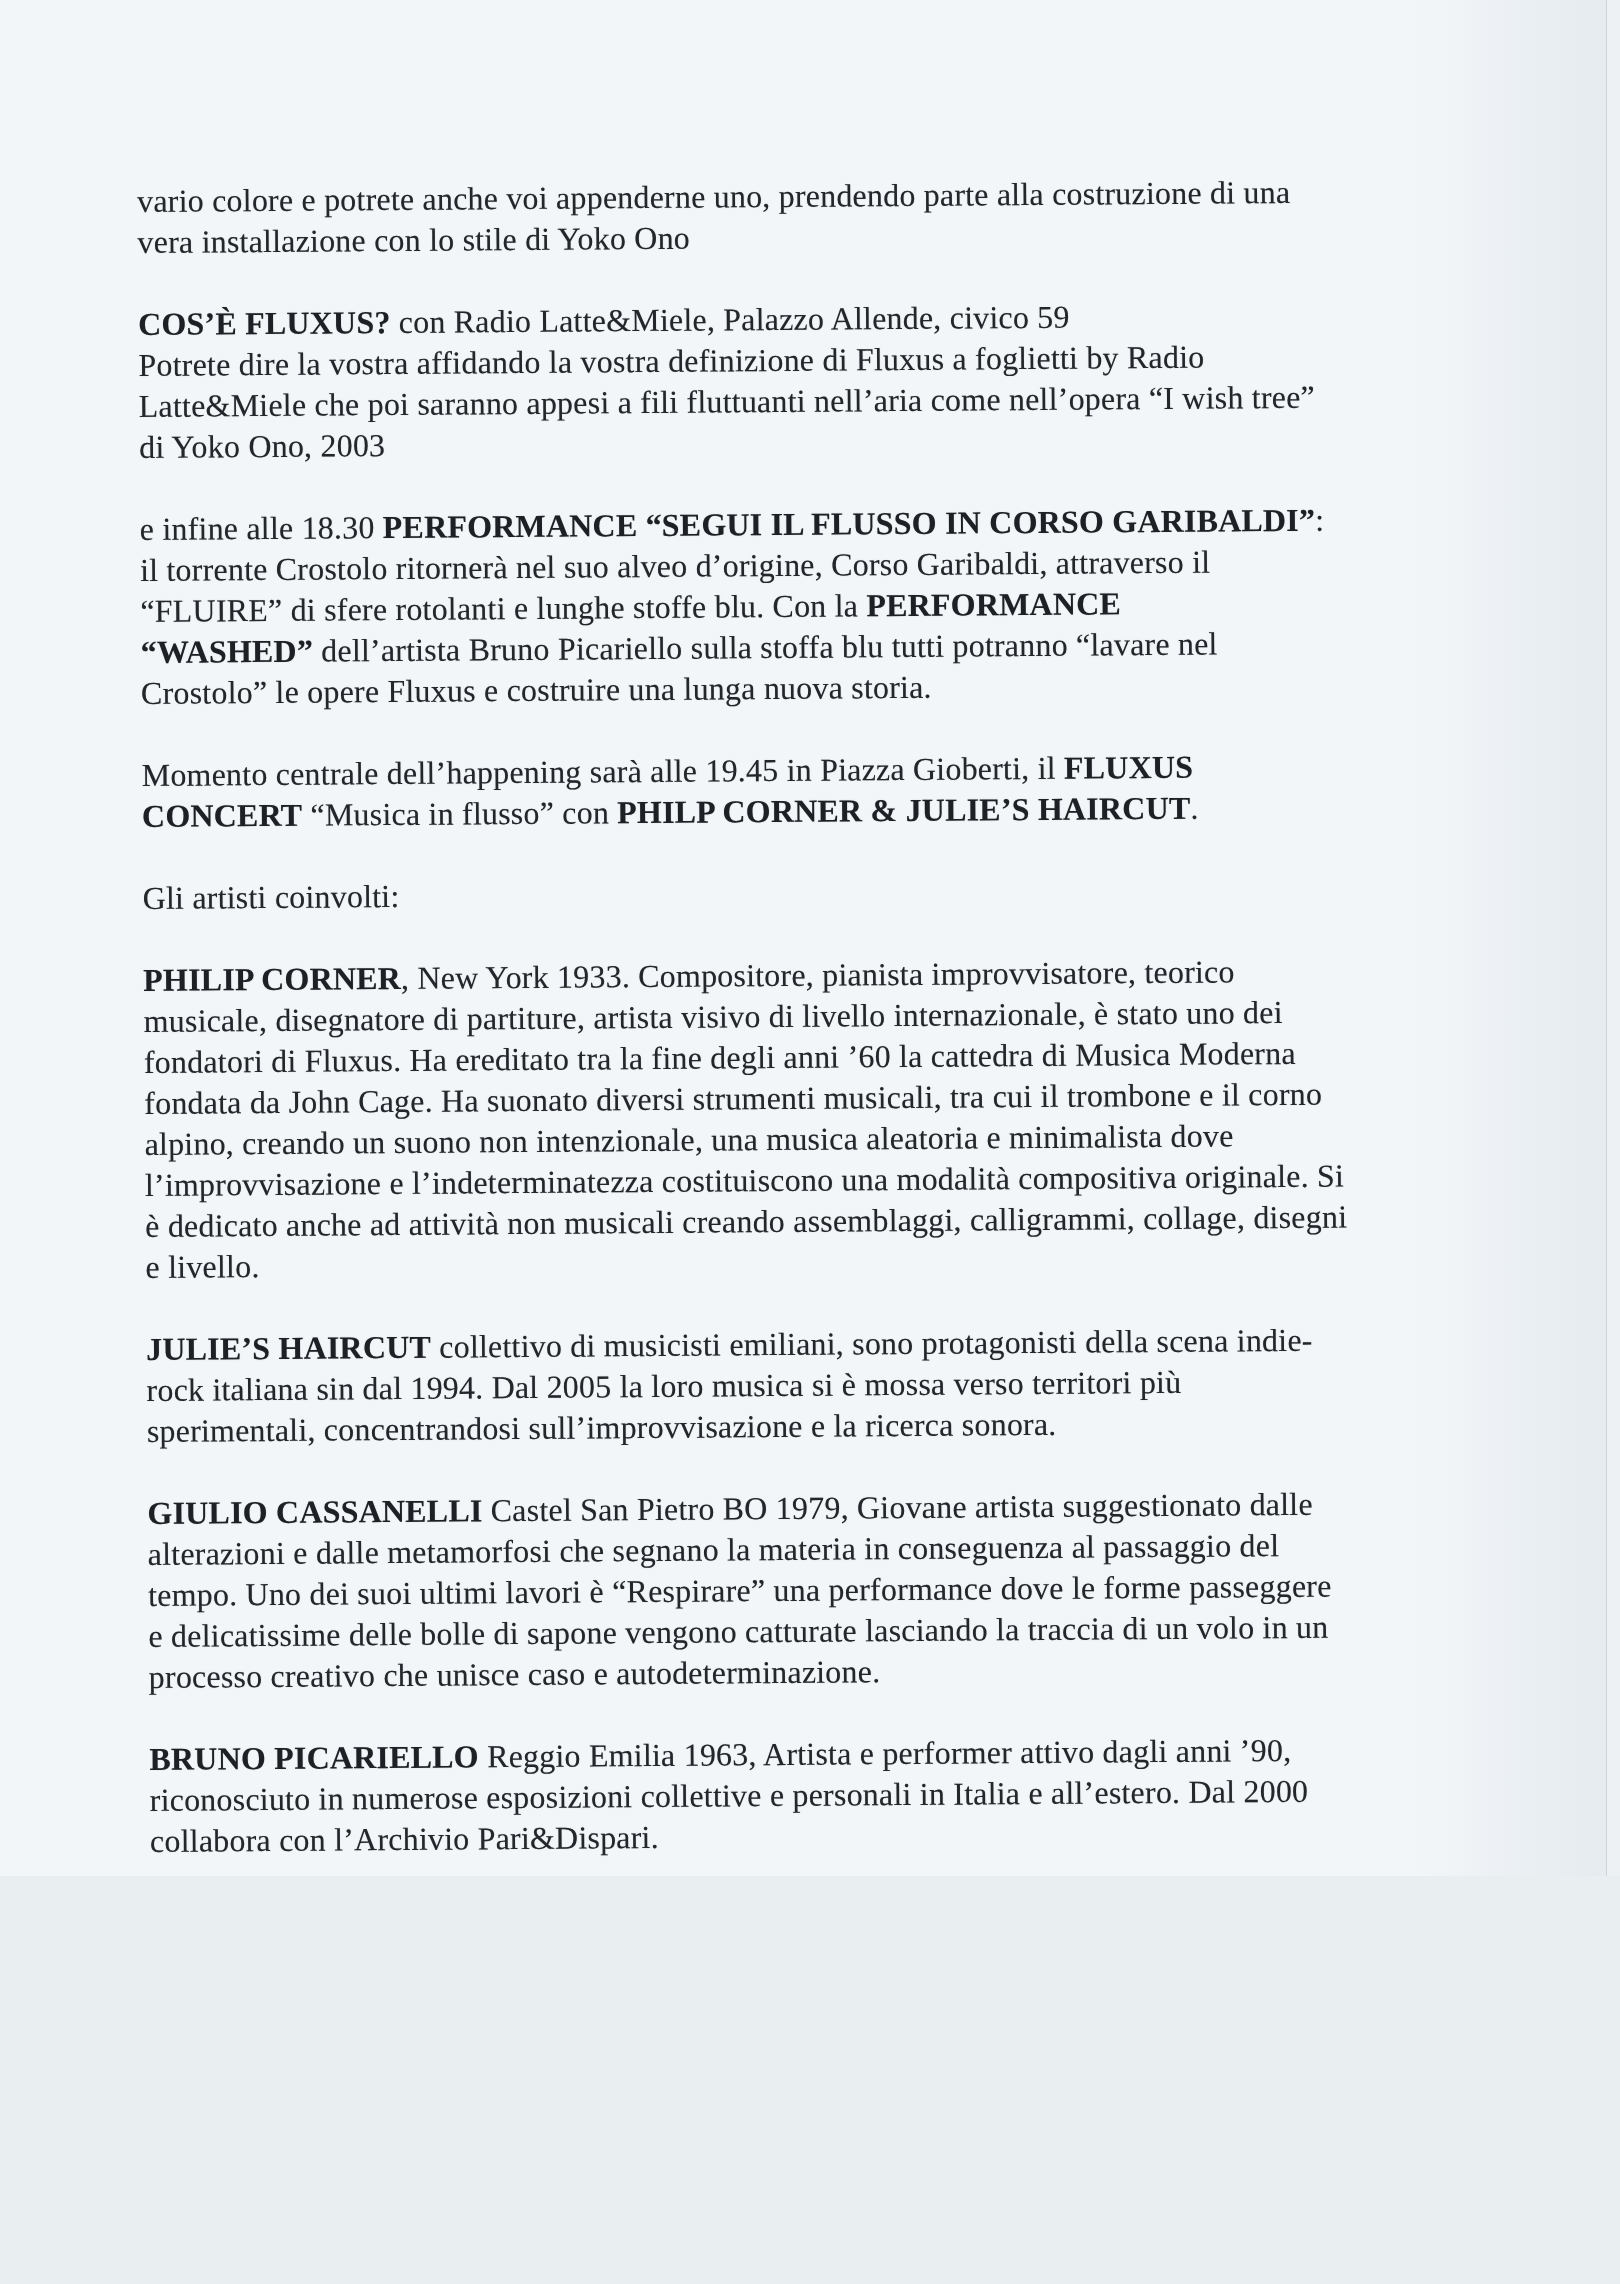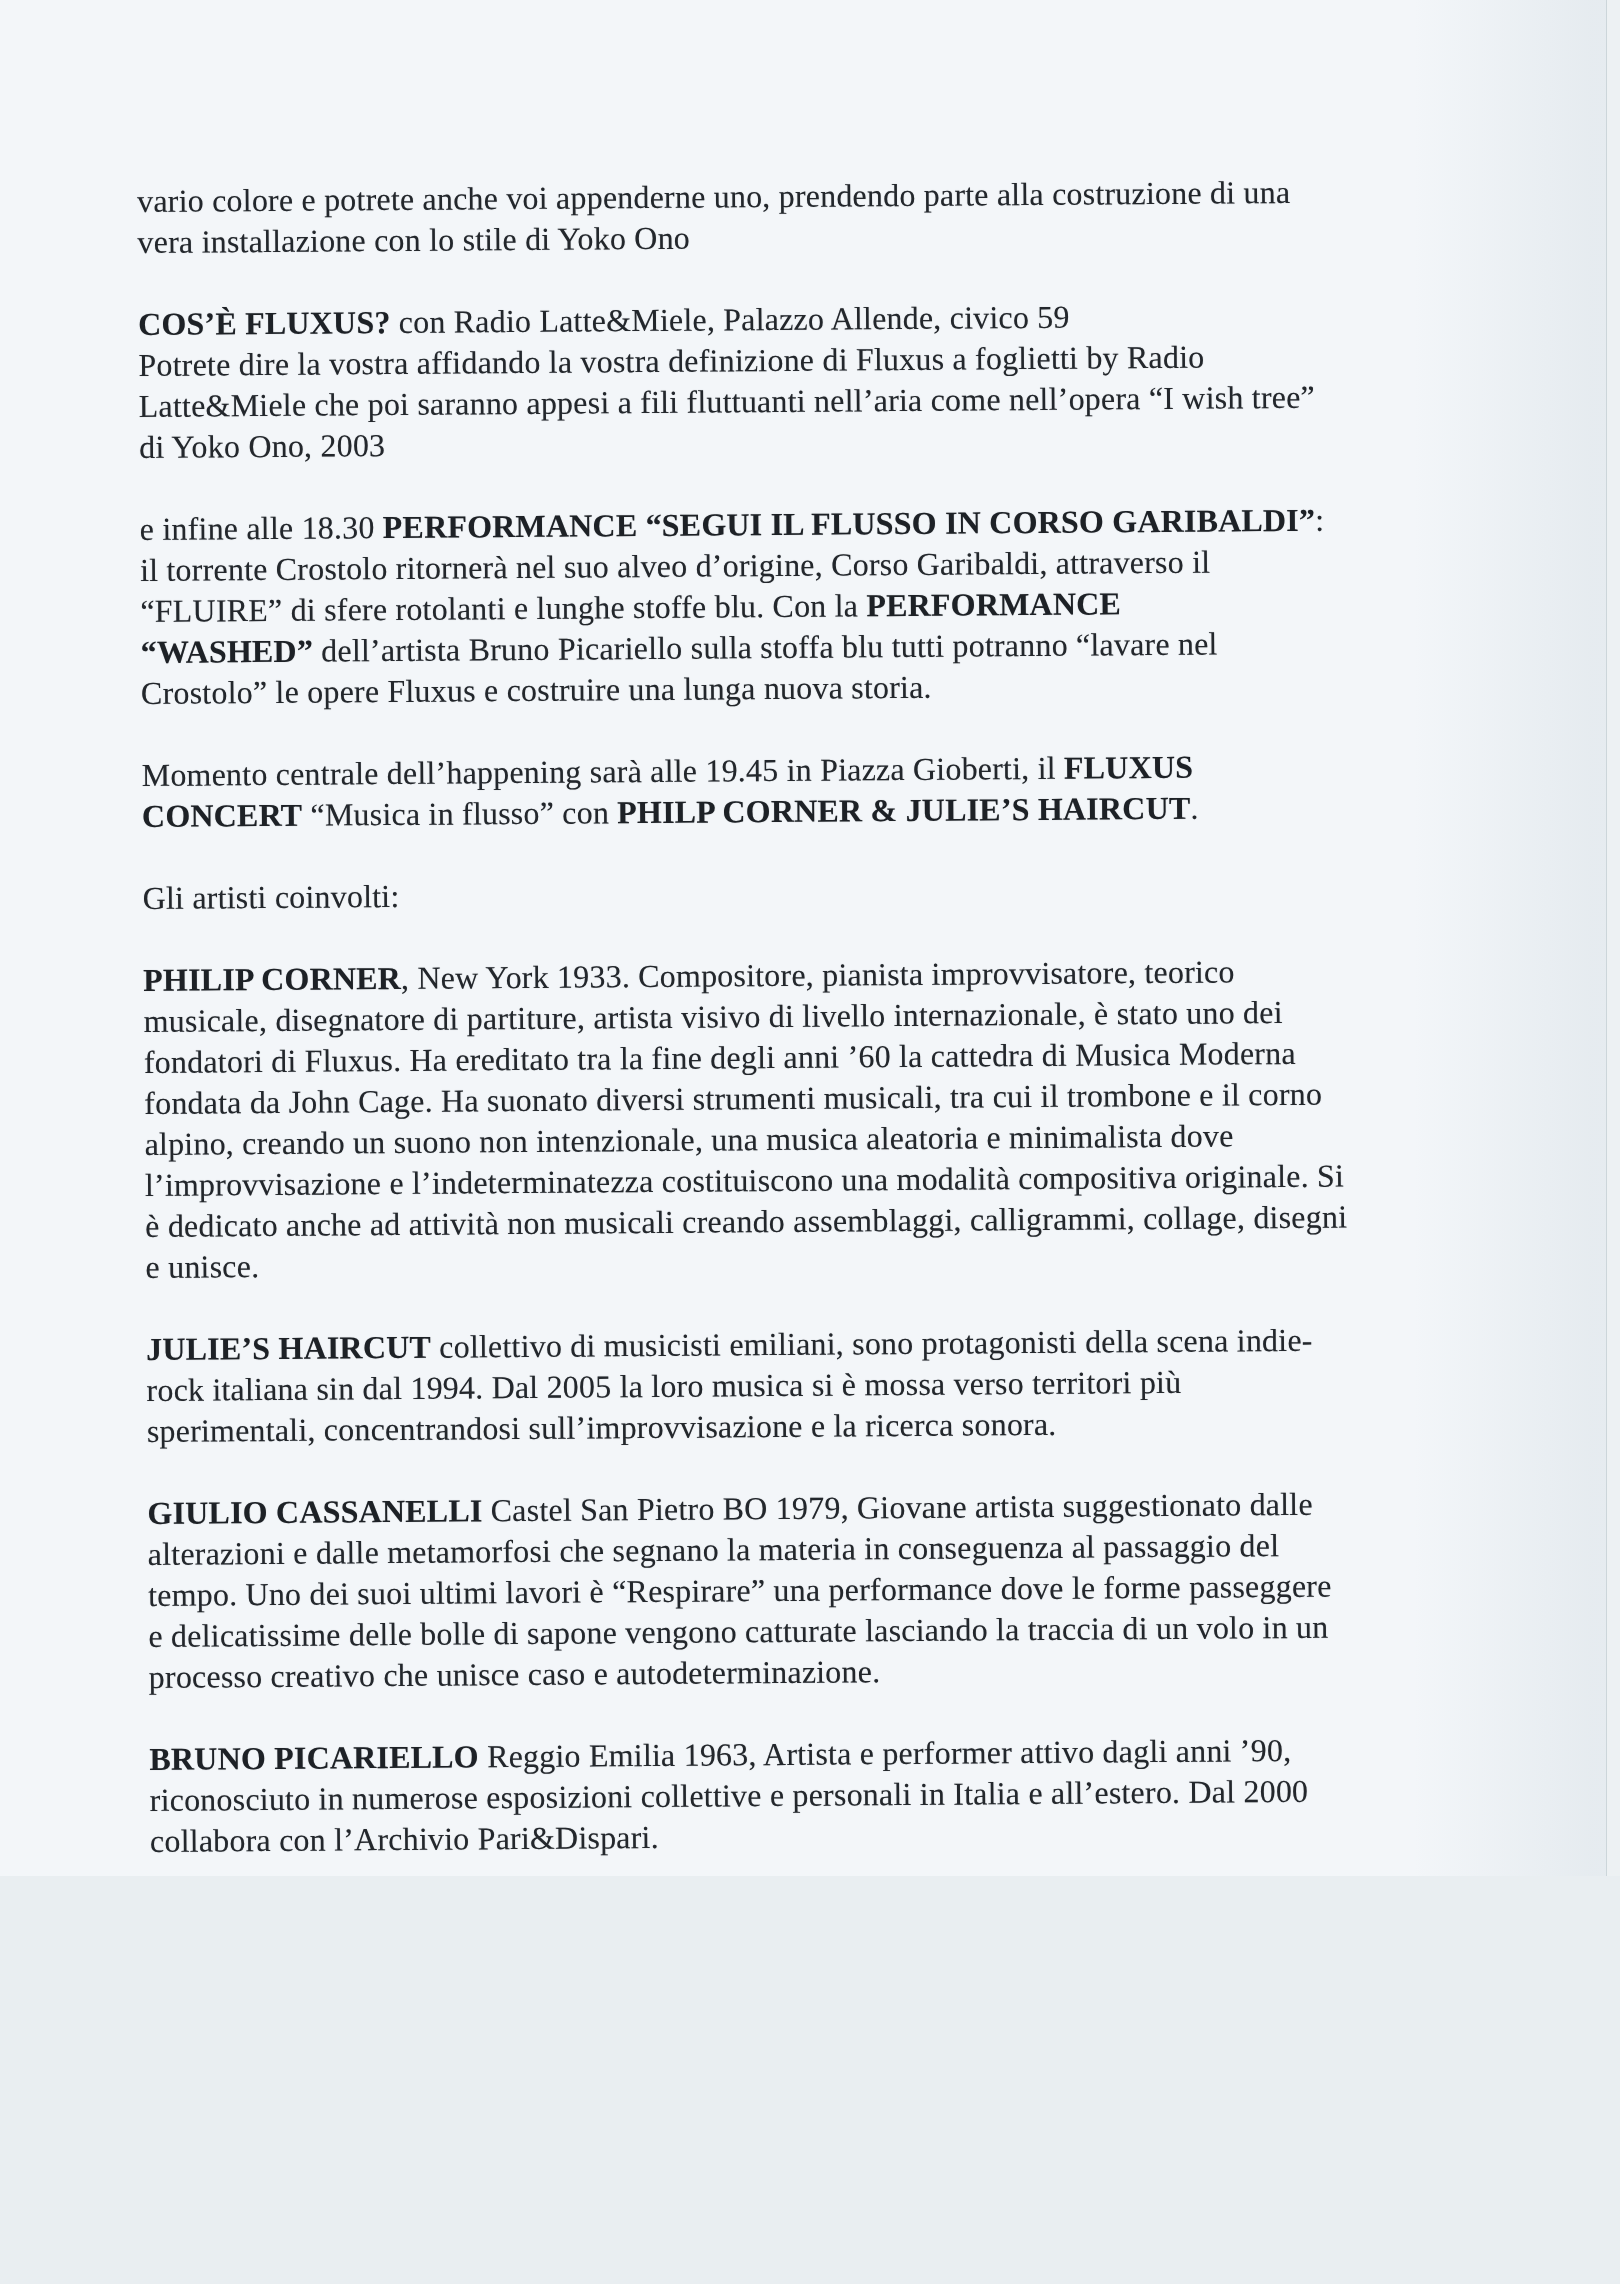--- a/index.html
+++ b/index.html
@@ -134,21 +134,21 @@
           <div class="line"><span class="seg">Gli artisti coinvolti:</span></div>
         </div>
         <div class="para">
           <div class="line"><span class="seg bold">PHILIP CORNER</span><span class="seg">, New York 1933. Compositore, pianista improvvisatore, teorico</span></div>
           <div class="line"><span class="seg">musicale, disegnatore di partiture, artista visivo di livello internazionale, è stato uno dei</span></div>
           <div class="line"><span class="seg">fondatori di Fluxus. Ha ereditato tra la fine degli anni ’60 la cattedra di Musica Moderna</span></div>
           <div class="line"><span class="seg">fondata da John Cage. Ha suonato diversi strumenti musicali, tra cui il trombone e il corno</span></div>
           <div class="line"><span class="seg">alpino, creando un suono non intenzionale, una musica aleatoria e minimalista dove</span></div>
           <div class="line"><span class="seg">l’improvvisazione e l’indeterminatezza costituiscono una modalità compositiva originale. Si</span></div>
           <div class="line"><span class="seg">è dedicato anche ad attività non musicali creando assemblaggi, calligrammi, collage, disegni</span></div>
-          <div class="line"><span class="seg">e unisce.</span></div>
+          <div class="line"><span class="seg">e livello.</span></div>
         </div>
         <div class="para">
           <div class="line"><span class="seg bold">JULIE’S HAIRCUT</span><span class="seg"> collettivo di musicisti emiliani, sono protagonisti della scena indie-</span></div>
           <div class="line"><span class="seg">rock italiana sin dal 1994. Dal 2005 la loro musica si è mossa verso territori più</span></div>
           <div class="line"><span class="seg">sperimentali, concentrandosi sull’improvvisazione e la ricerca sonora.</span></div>
         </div>
         <div class="para">
           <div class="line"><span class="seg bold">GIULIO CASSANELLI</span><span class="seg"> Castel San Pietro BO 1979, Giovane artista suggestionato dalle</span></div>
           <div class="line"><span class="seg">alterazioni e dalle metamorfosi che segnano la materia in conseguenza al passaggio del</span></div>
           <div class="line"><span class="seg">tempo. Uno dei suoi ultimi lavori è “Respirare” una performance dove le forme passeggere</span></div>

